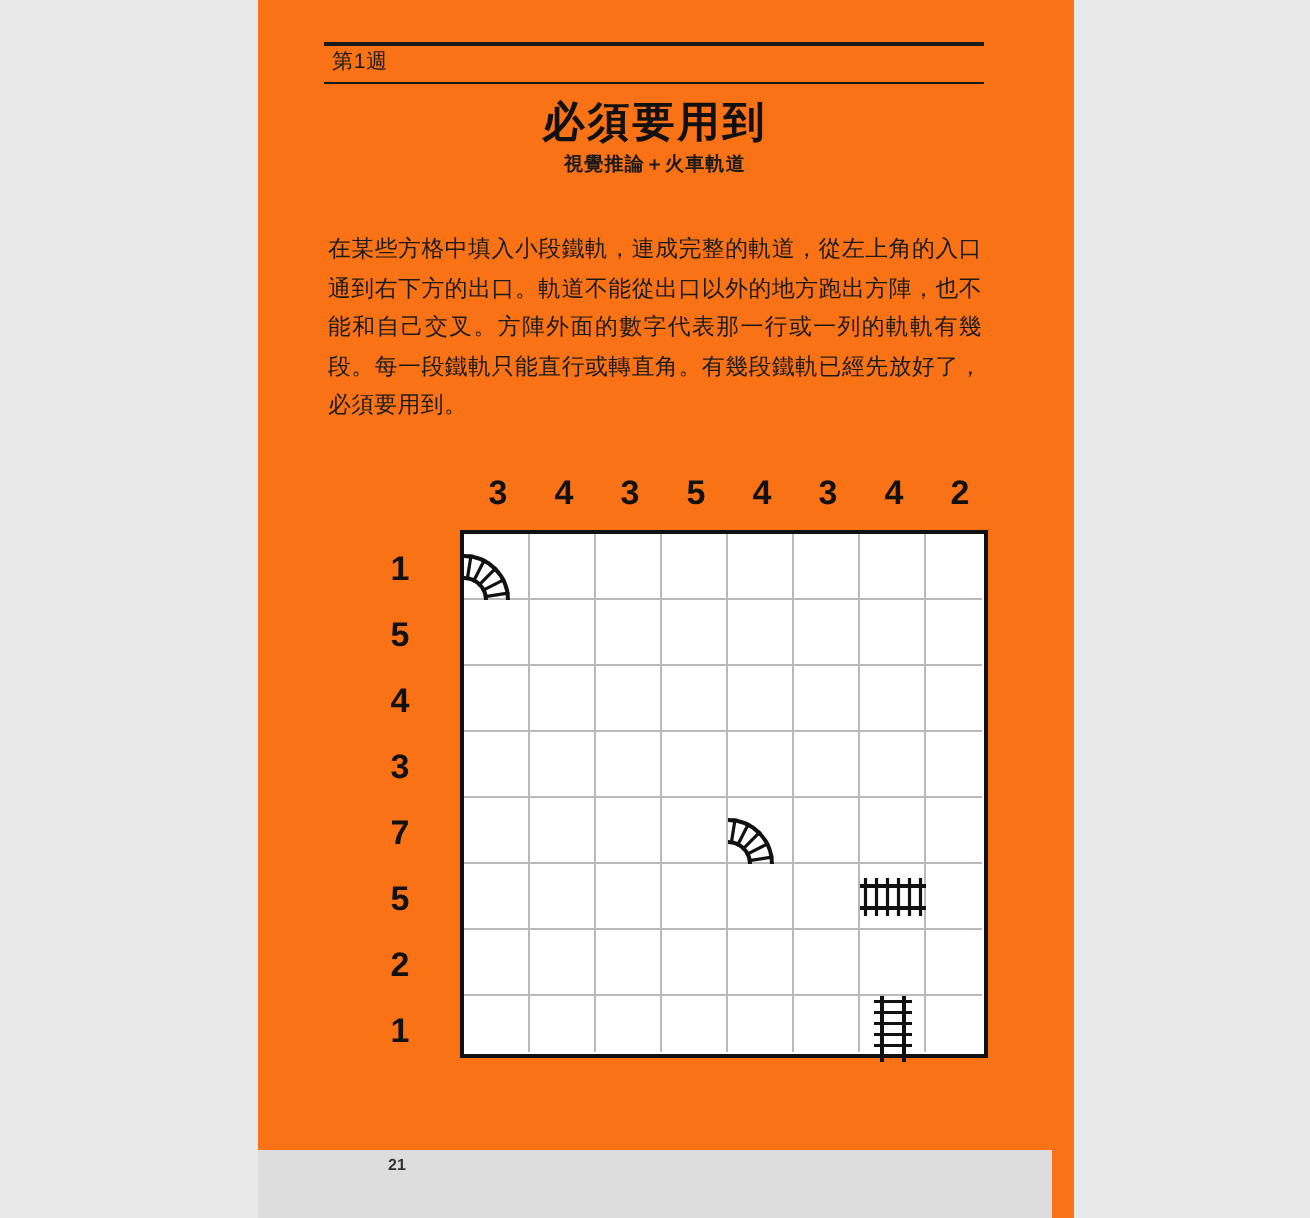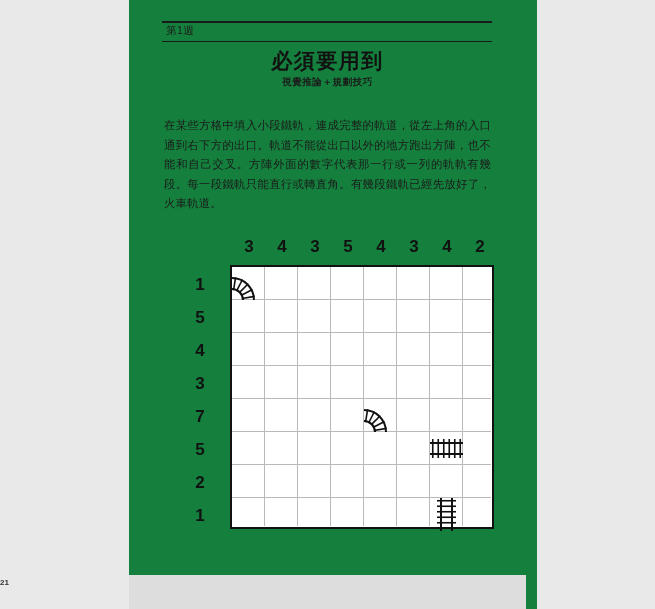--- a/index.html
+++ b/index.html
@@ -12,21 +12,21 @@
     background: #e9e9e9;
     font-family: "Liberation Sans", sans-serif;
     overflow: hidden;
   }
   #page {
     position: absolute;
     left: 129px;
     top: 0;
     width: 408px;
     height: 609px;
-    background: #15803d;
+    background: #f97316;
   }
   
   .hdr {
     position: absolute;
     left: 33px;
     top: 21px;
     width: 330px;
     height: 22px;
   }
   .hdr .rule-top {
@@ -147,39 +147,40 @@
     top: 575px;
     width: 397px;
     height: 34px;
     background: #dddddd;
   }
   .footer-num {
     position: absolute;
     left: 0;
     top: 578px;
     width: 397px;
+    text-align: center;
     font-size: 8px;
     font-weight: bold;
     color: #333;
   }
 </style>
 </head>
 <body>
 
 <div id="page">
 
   <div class="hdr">
     <div class="rule-top"></div>
     <div class="week">第1週</div>
     <div class="rule-bot"></div>
   </div>
 
   <div class="title">必須要用到</div>
-  <div class="subtitle">視覺推論＋規劃技巧</div>
-  <div class="body-text">在某些方格中填入小段鐵軌，連成完整的軌道，從左上角的入口通到右下方的出口。軌道不能從出口以外的地方跑出方陣，也不能和自己交叉。方陣外面的數字代表那一行或一列的軌軌有幾段。每一段鐵軌只能直行或轉直角。有幾段鐵軌已經先放好了，火車軌道。</div>
+  <div class="subtitle">視覺推論＋火車軌道</div>
+  <div class="body-text">在某些方格中填入小段鐵軌，連成完整的軌道，從左上角的入口通到右下方的出口。軌道不能從出口以外的地方跑出方陣，也不能和自己交叉。方陣外面的數字代表那一行或一列的軌軌有幾段。每一段鐵軌只能直行或轉直角。有幾段鐵軌已經先放好了，必須要用到。</div>
 
   <div id="puzzle">
     <div class="grid-frame" id="grid-frame">
         <div class="gline-v" style="left: 32px;"></div>
         <div class="gline-h" style="top: 32px;"></div>
         <div class="gline-v" style="left: 65px;"></div>
         <div class="gline-h" style="top: 65px;"></div>
         <div class="gline-v" style="left: 98px;"></div>
         <div class="gline-h" style="top: 98px;"></div>
         <div class="gline-v" style="left: 131px;"></div>

